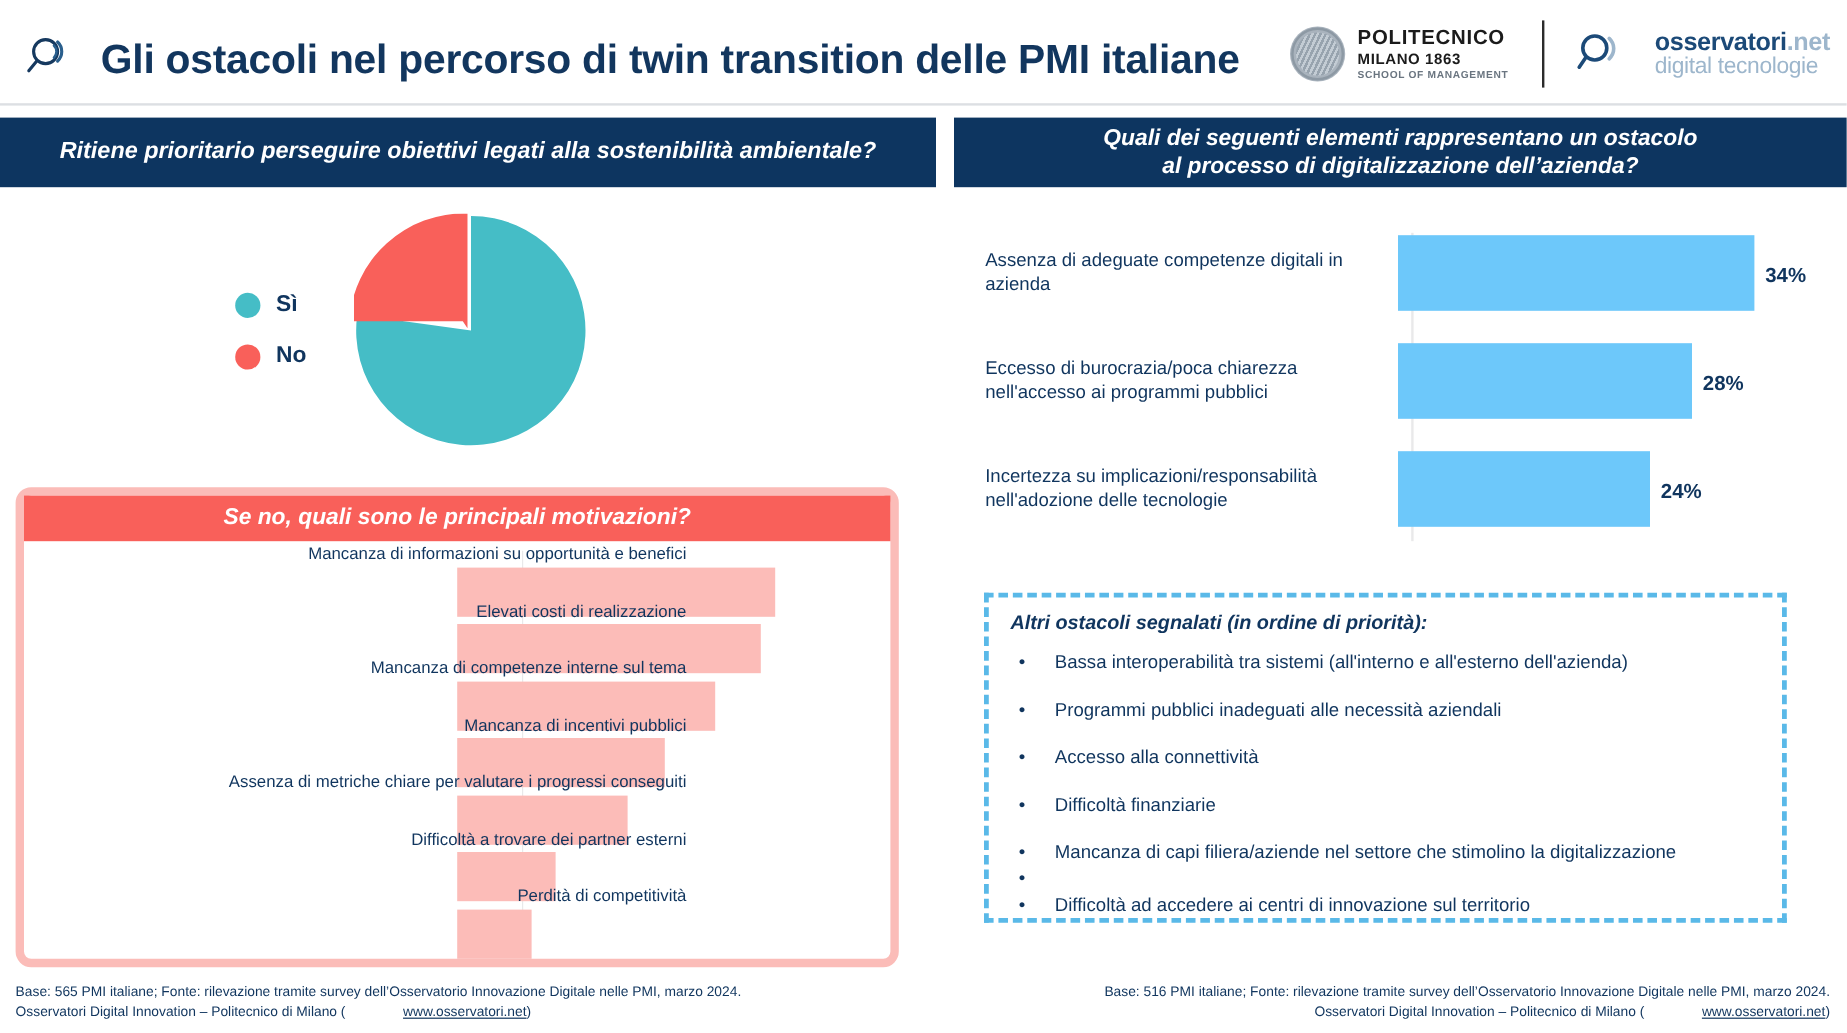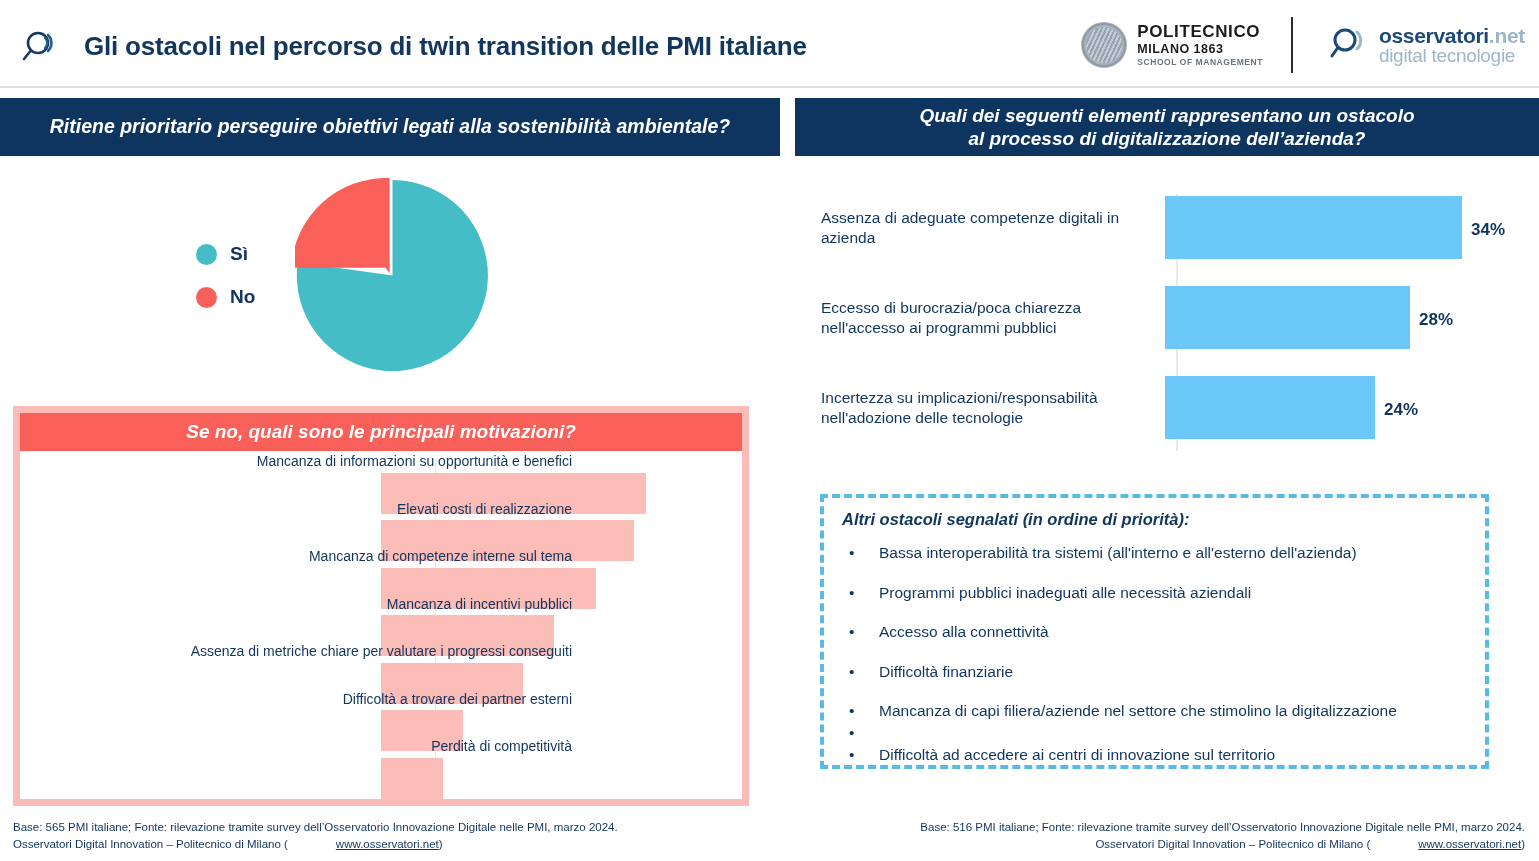--- a/index.html
+++ b/index.html
@@ -14,35 +14,35 @@
   
   #top-header{
     position:absolute;left:0;top:0;width:1539px;height:88px;
     background:#ffffff;
     border-bottom:2px solid #dcdfe3;
     box-sizing:border-box;
   }
   #logo-mark{position:absolute;left:18px;top:25px;width:44px;height:44px;}
   #page-title{
     position:absolute;left:84px;top:31px;
-    font-size:26px;font-weight:bold;letter-spacing:-0.2px;
+    font-size:34px;font-weight:bold;letter-spacing:-0.2px;
     color:#12365e;white-space:nowrap;
   }
   #logo-group{position:absolute;right:14px;top:14px;height:62px;display:flex;align-items:center;gap:0;}
   #polimi-logo{display:flex;align-items:center;gap:10px;padding-right:28px;}
   #polimi-seal{width:46px;height:46px;border-radius:50%;background:#a9b3bd;position:relative;overflow:hidden;}
   #polimi-seal:after{content:"";position:absolute;left:5px;top:5px;right:5px;bottom:5px;border-radius:50%;
     background:repeating-linear-gradient(115deg,#c3ccd4 0 2px,#97a3ae 2px 4px);}
   #polimi-seal:before{content:"";position:absolute;left:1px;top:1px;right:1px;bottom:1px;border-radius:50%;border:2px solid #8d99a4;z-index:2;}
   .polimi-txt{line-height:1.05;}
   .polimi-l1{font-size:17px;font-weight:bold;letter-spacing:.6px;color:#1b1b1b;}
   .polimi-l2{font-size:12.5px;font-weight:bold;letter-spacing:.5px;color:#1b1b1b;margin-top:2px;}
   .polimi-l3{font-size:8.5px;font-weight:bold;letter-spacing:.55px;color:#6a7580;margin-top:2px;}
   #logo-divider{width:2px;height:56px;background:#2b2b2b;}
-  #oss-logo{display:flex;align-items:center;gap:8px;padding-left:36px;}
+  #oss-logo{display:flex;align-items:center;gap:24px;padding-left:26px;}
   .oss-txt{line-height:1.02;}
   .oss-l1{font-size:21px;font-weight:bold;color:#1c4a78;letter-spacing:-0.3px;}
   .oss-l1 .net{color:#9db6cc;font-weight:bold;}
   .oss-l2{font-size:19px;color:#9db6cc;letter-spacing:-0.3px;}
   
   .panel-head{
     position:absolute;background:#0d3560;color:#ffffff;
     display:flex;align-items:center;justify-content:center;
     font-style:italic;font-weight:bold;text-align:center;line-height:1.22;
     box-sizing:border-box;
@@ -55,21 +55,21 @@
   .legend-row{display:flex;align-items:center;gap:13px;margin-bottom:21px;}
   .legend-dot{width:21px;height:21px;border-radius:50%;}
   .legend-label{font-size:19px;color:#10355e;font-weight:bold;}
   #pie{position:absolute;left:295px;top:18px;width:195px;height:195px;}
   .pie-lbl{position:absolute;color:#ffffff;font-weight:bold;font-size:17.5px;}
   #lbl-no{left:329px;top:225px;}
   #lbl-si{left:408px;top:299px;}
   
   #pink-card{
     position:absolute;left:13px;top:406px;width:736px;height:400px;
-    border:7px solid #fbbcb8;border-radius:0;background:#ffffff;box-sizing:border-box;
+    border:7px solid #fbbcb8;border-radius:13px;background:#ffffff;box-sizing:border-box;
   }
   #pink-card-head{
     position:absolute;left:0;top:0;width:100%;height:38px;background:#f9605a;
     color:#fff;font-style:italic;font-weight:bold;font-size:19px;
     display:flex;align-items:center;justify-content:center;box-sizing:border-box;
   }
   #motiv-chart{position:absolute;left:0;top:38px;right:0;bottom:0;}
   .motiv-row{position:absolute;left:0;width:100%;height:47.5px;display:flex;align-items:center;flex-direction:column;}
   .motiv-label{
     width:406px;text-align:right;font-size:14px;color:#10355e;line-height:1.2;

